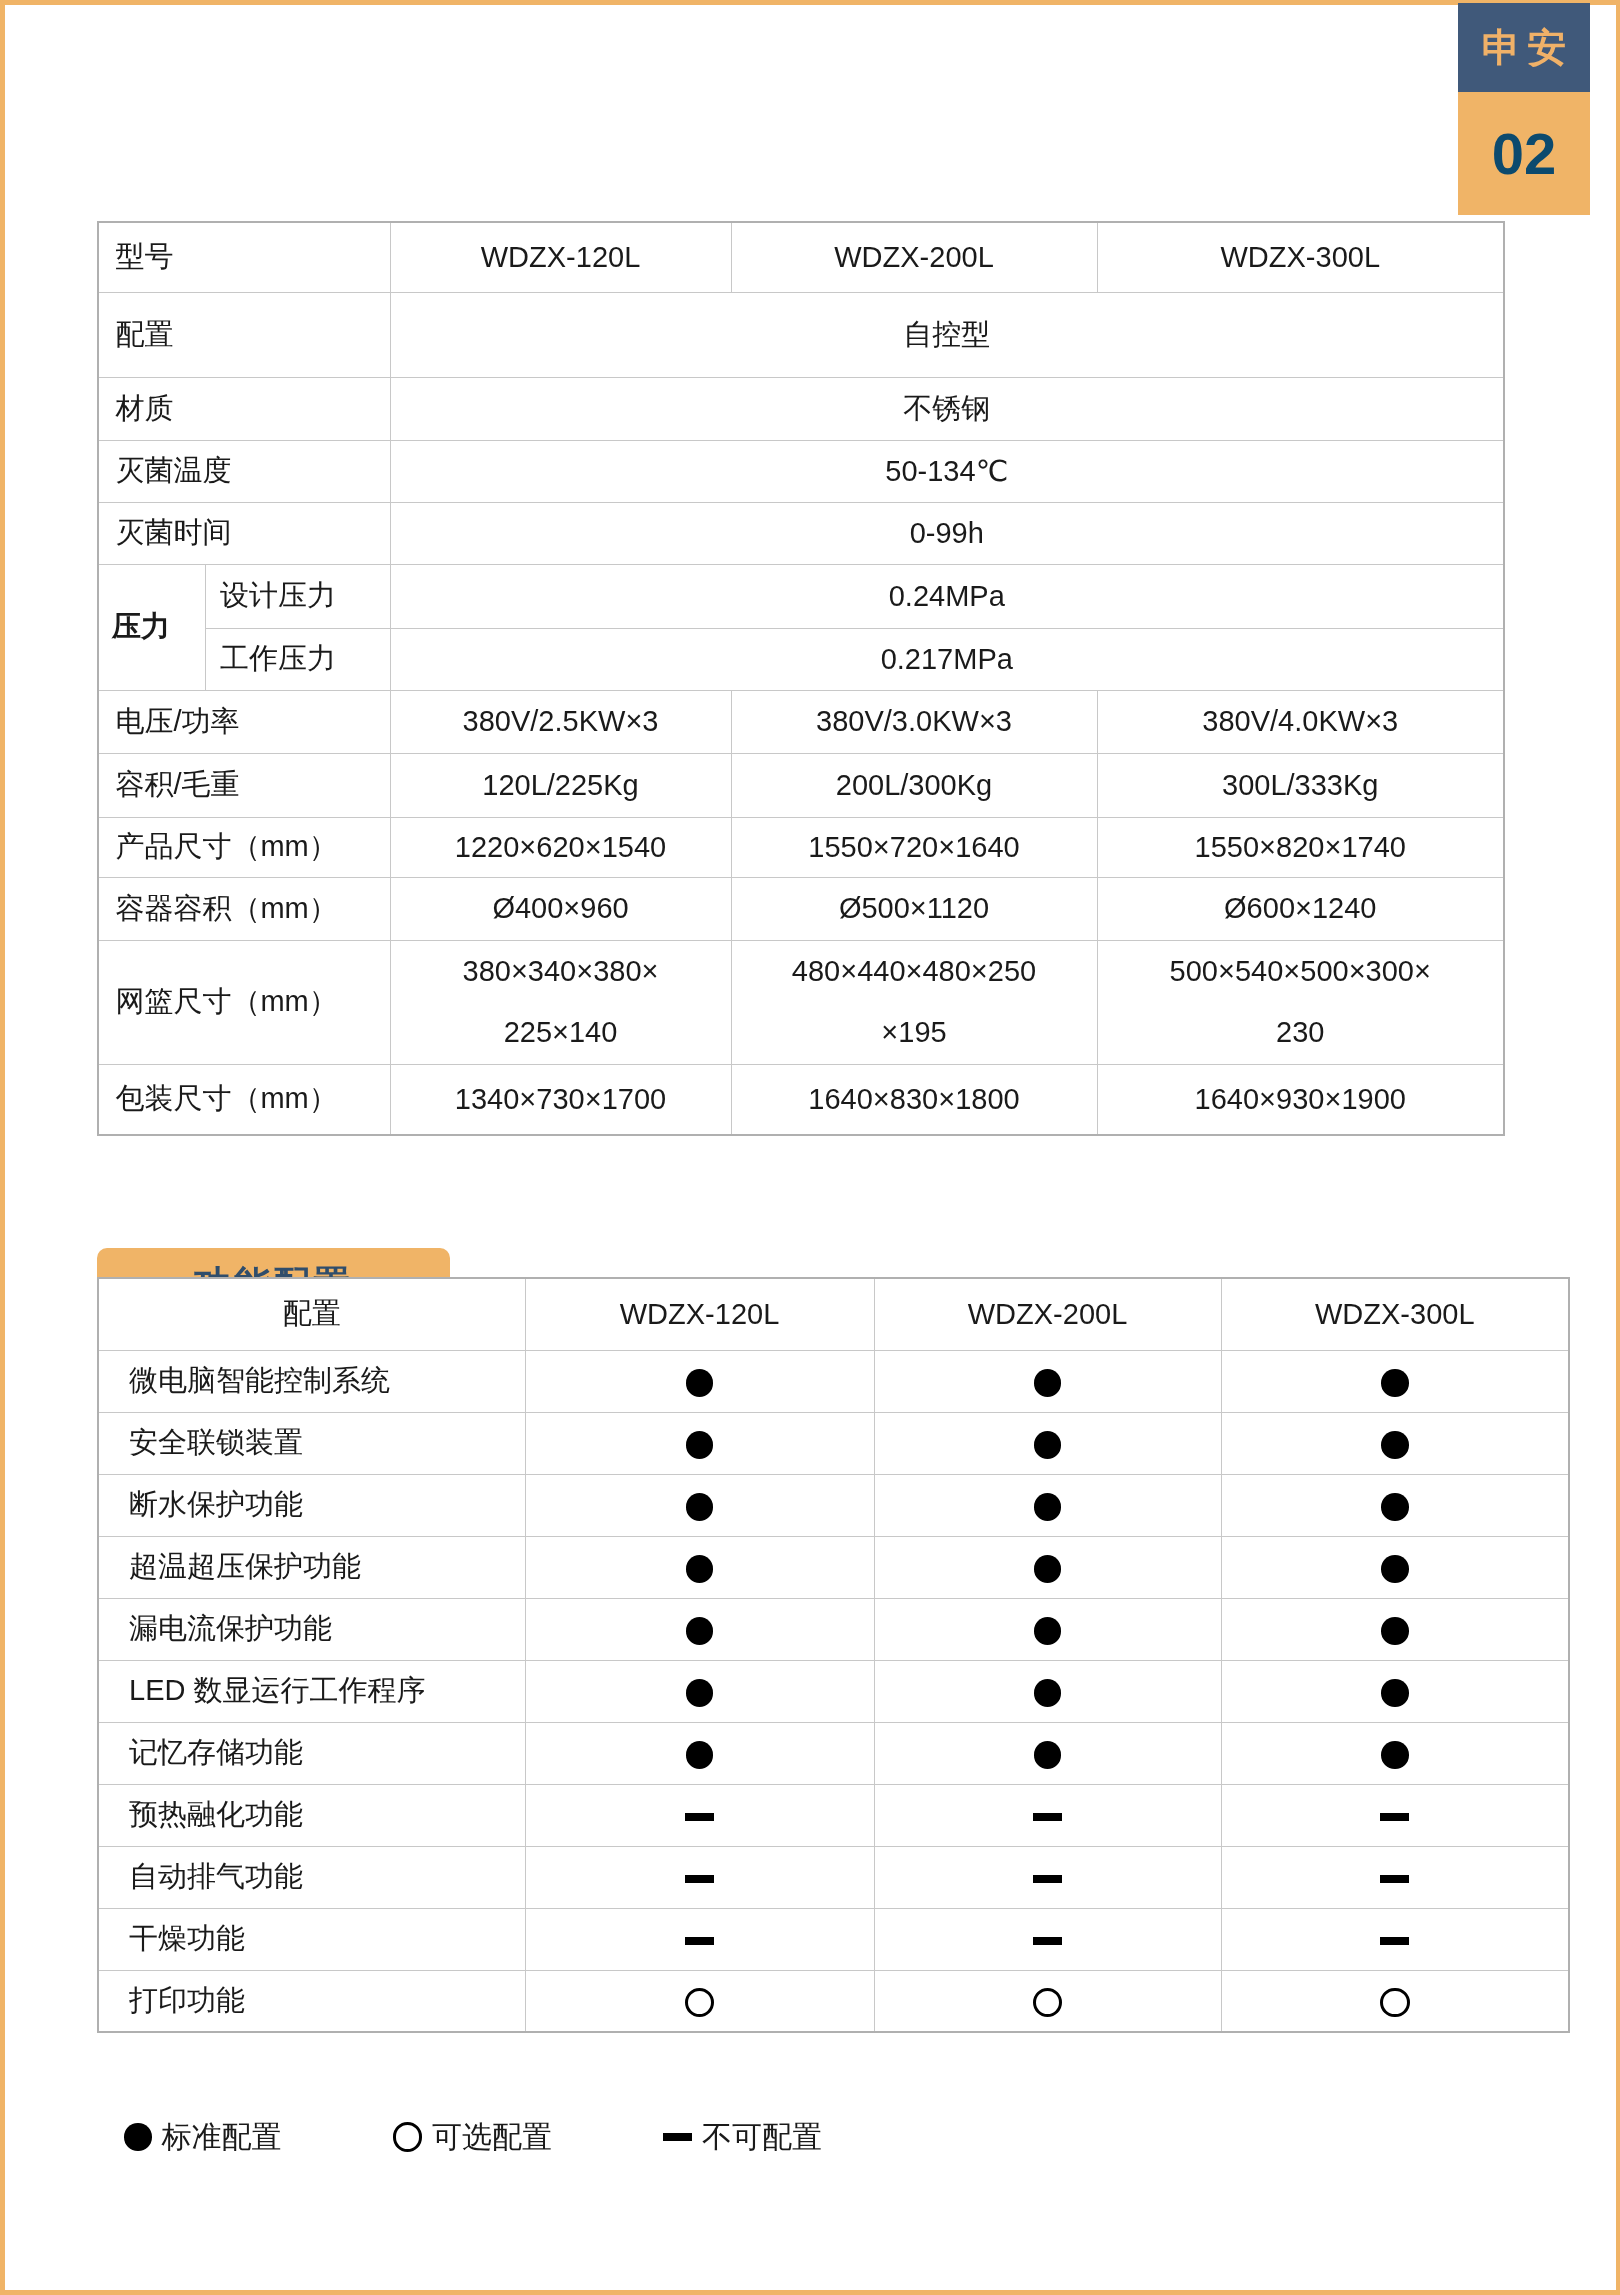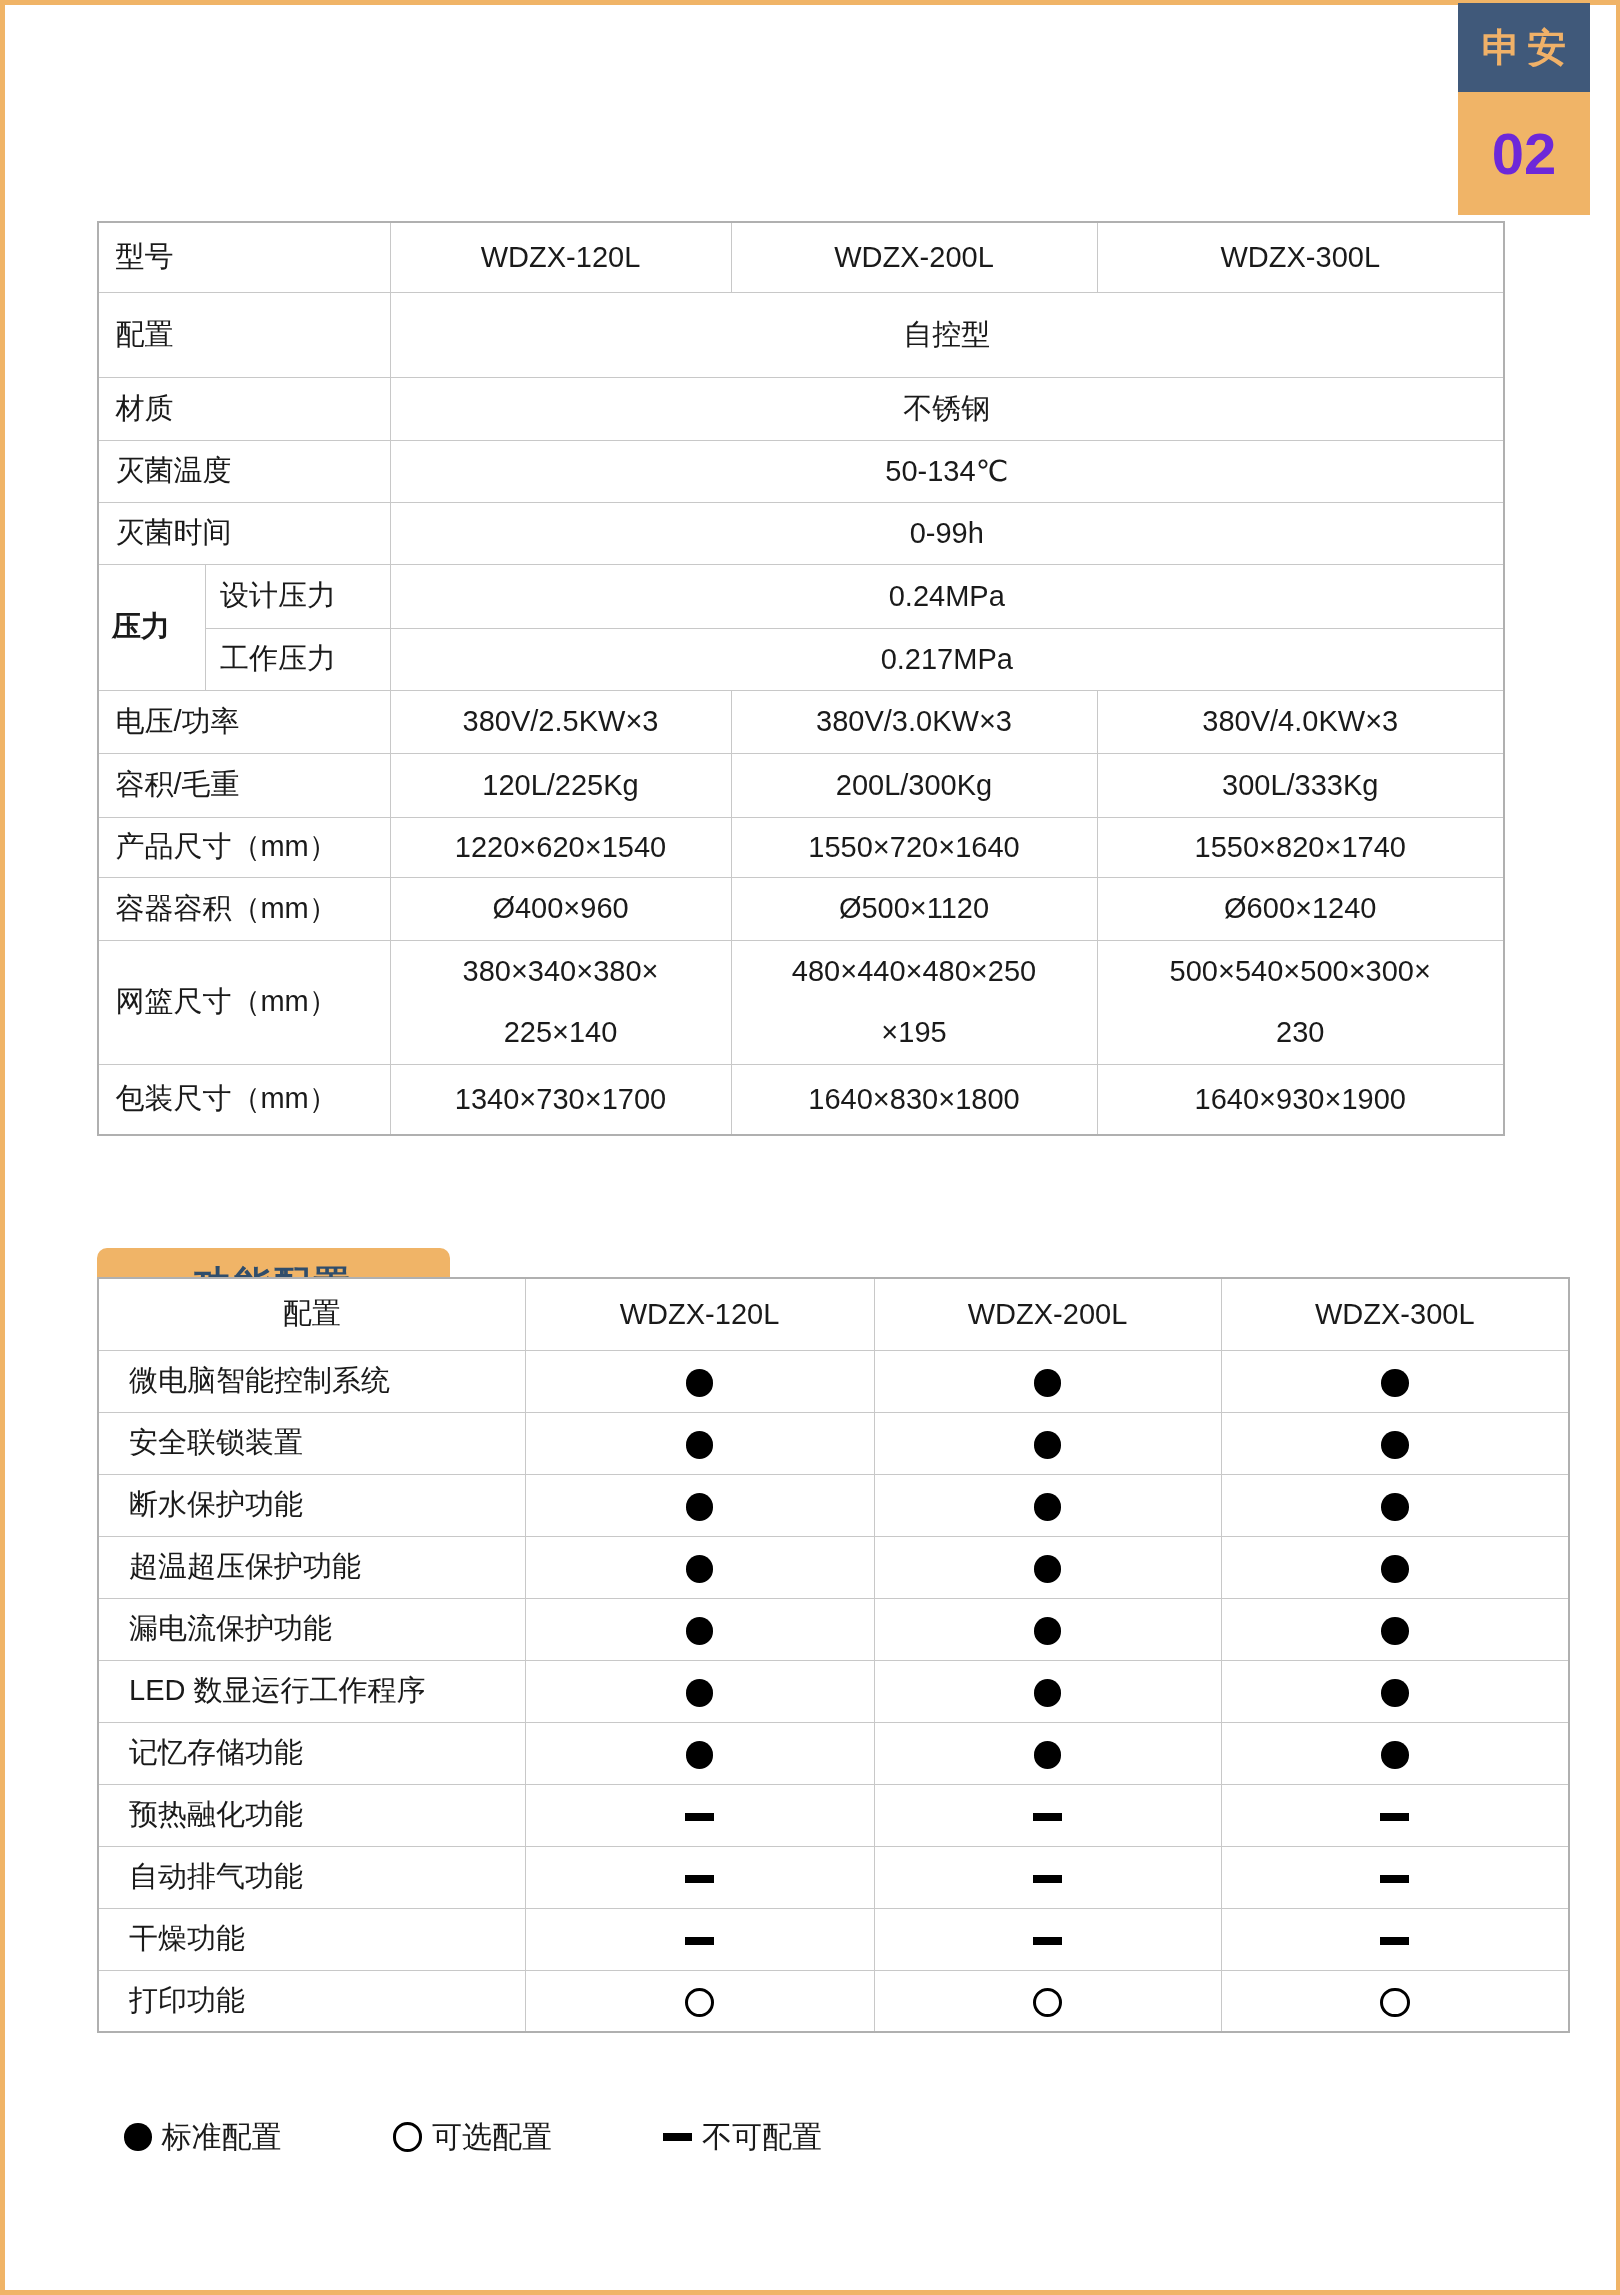--- a/index.html
+++ b/index.html
@@ -20,21 +20,21 @@
   
   .badge{position:absolute;left:1458px;top:3.3px;width:132px;z-index:6;}
   .badge-brand{
     height:89px;background:#40597A;color:#F0B168;
     display:flex;align-items:center;justify-content:center;
     font-family:"Liberation Serif","DejaVu Serif",serif;
     font-size:39px;font-weight:700;letter-spacing:6.5px;
     padding-left:6.5px;box-sizing:border-box;
   }
   .badge-num{
-    height:123px;background:#F0B467;color:#6d28d9;
+    height:123px;background:#F0B467;color:#0c4a6e;
     display:flex;align-items:center;justify-content:center;
     font-size:58px;font-weight:700;
   }
   
   .sec-title{
     position:absolute;left:97px;width:353px;height:74px;
     background:#F0B467;color:#2F4D6B;
     display:flex;align-items:center;justify-content:center;
     font-size:37px;font-weight:700;letter-spacing:2.6px;
   }

